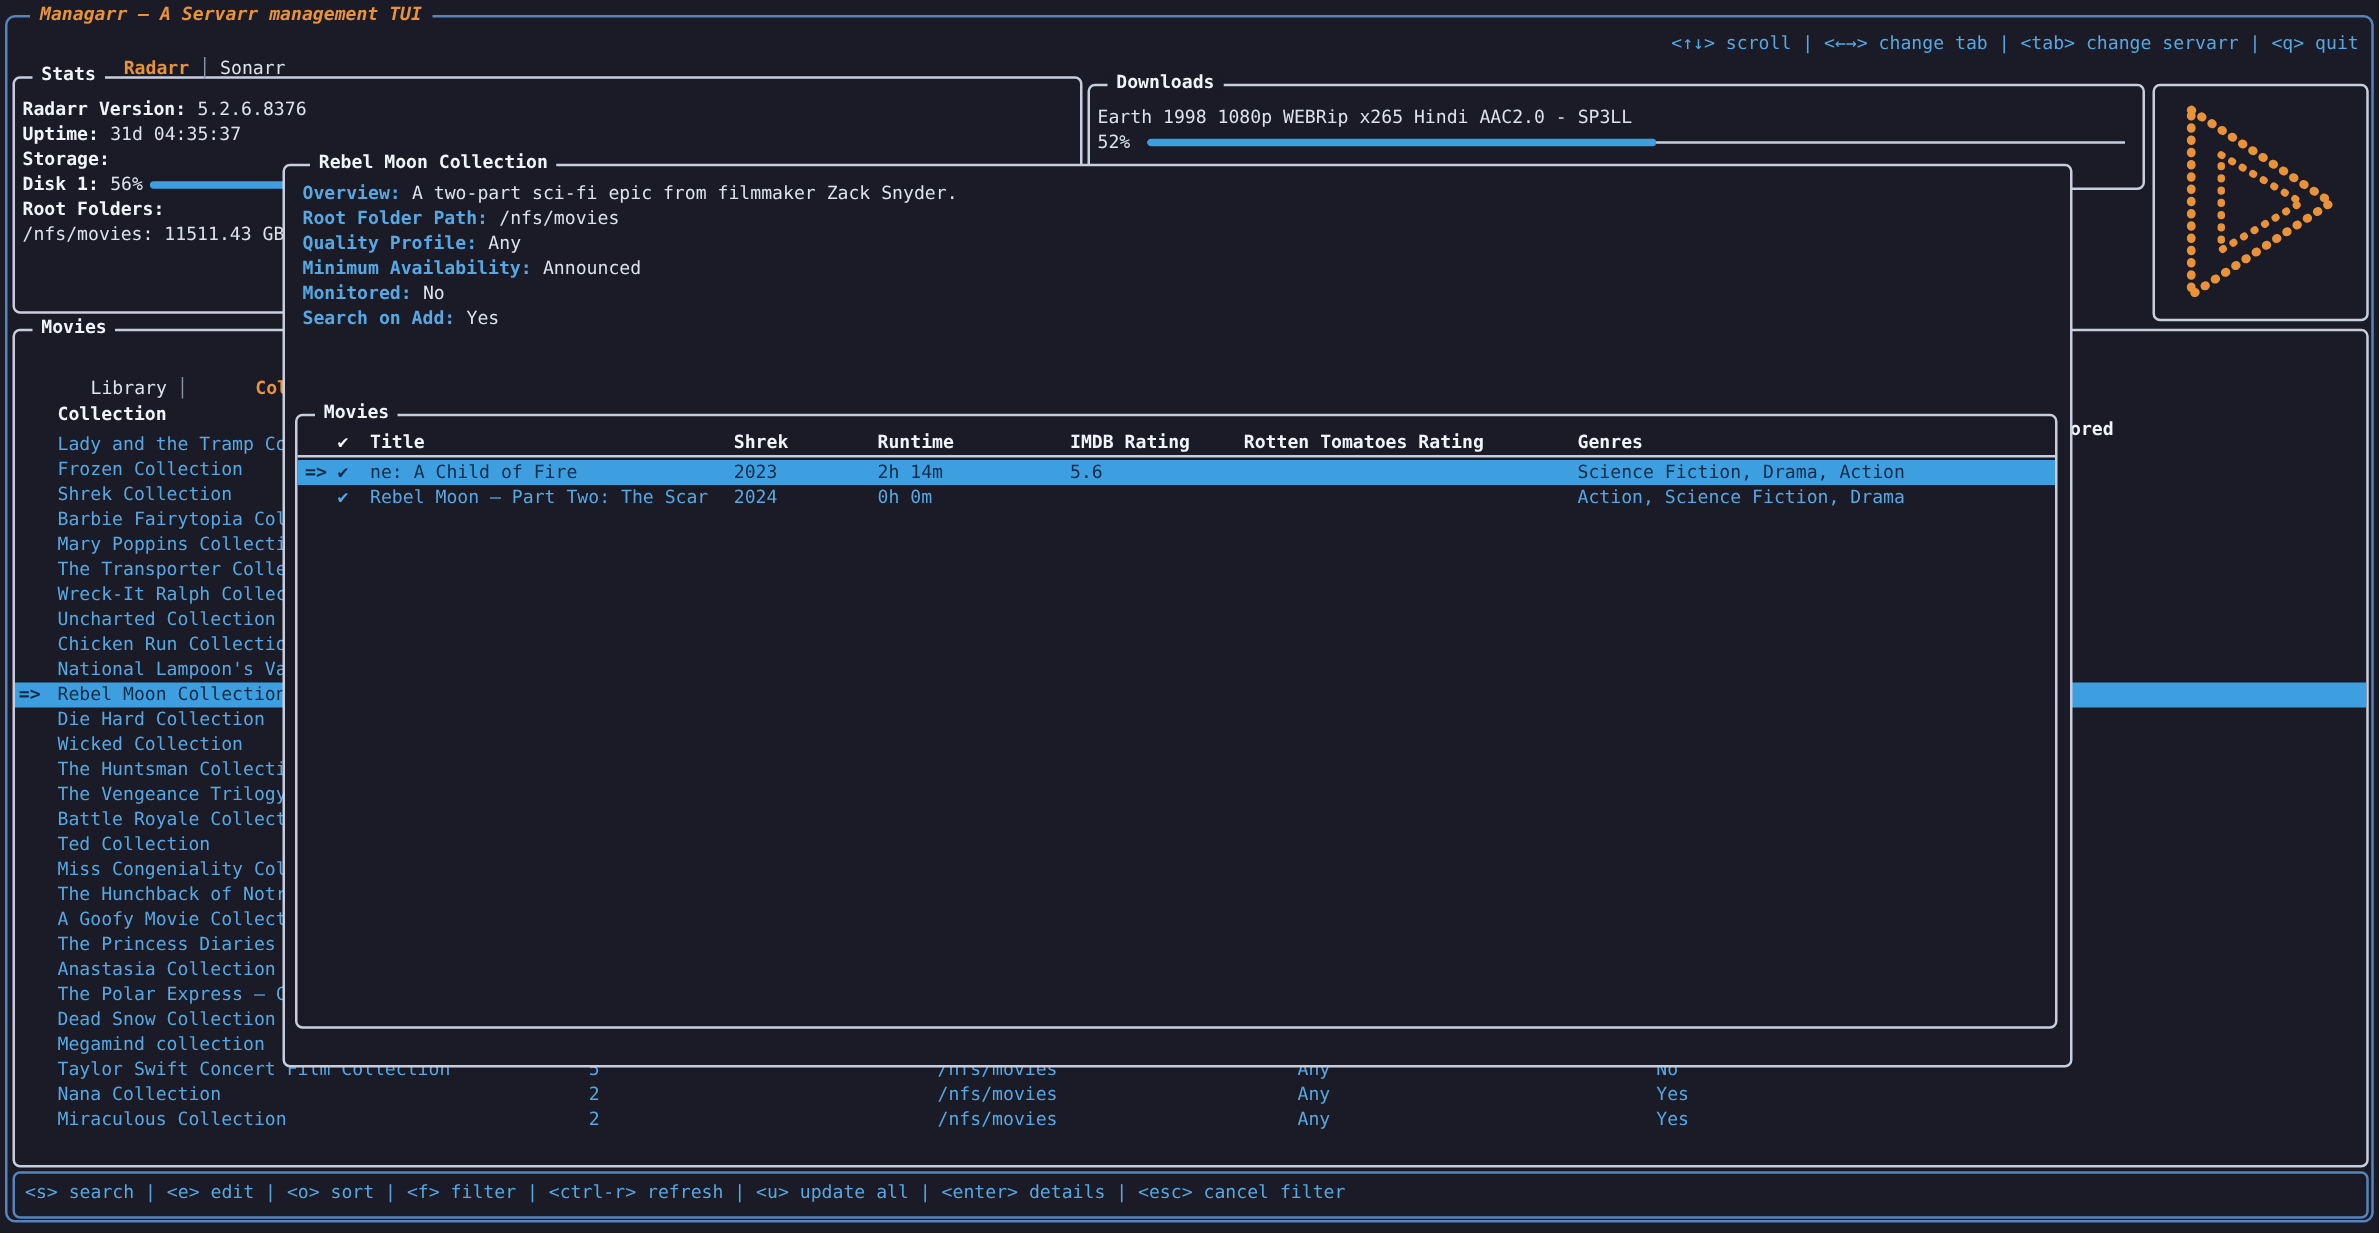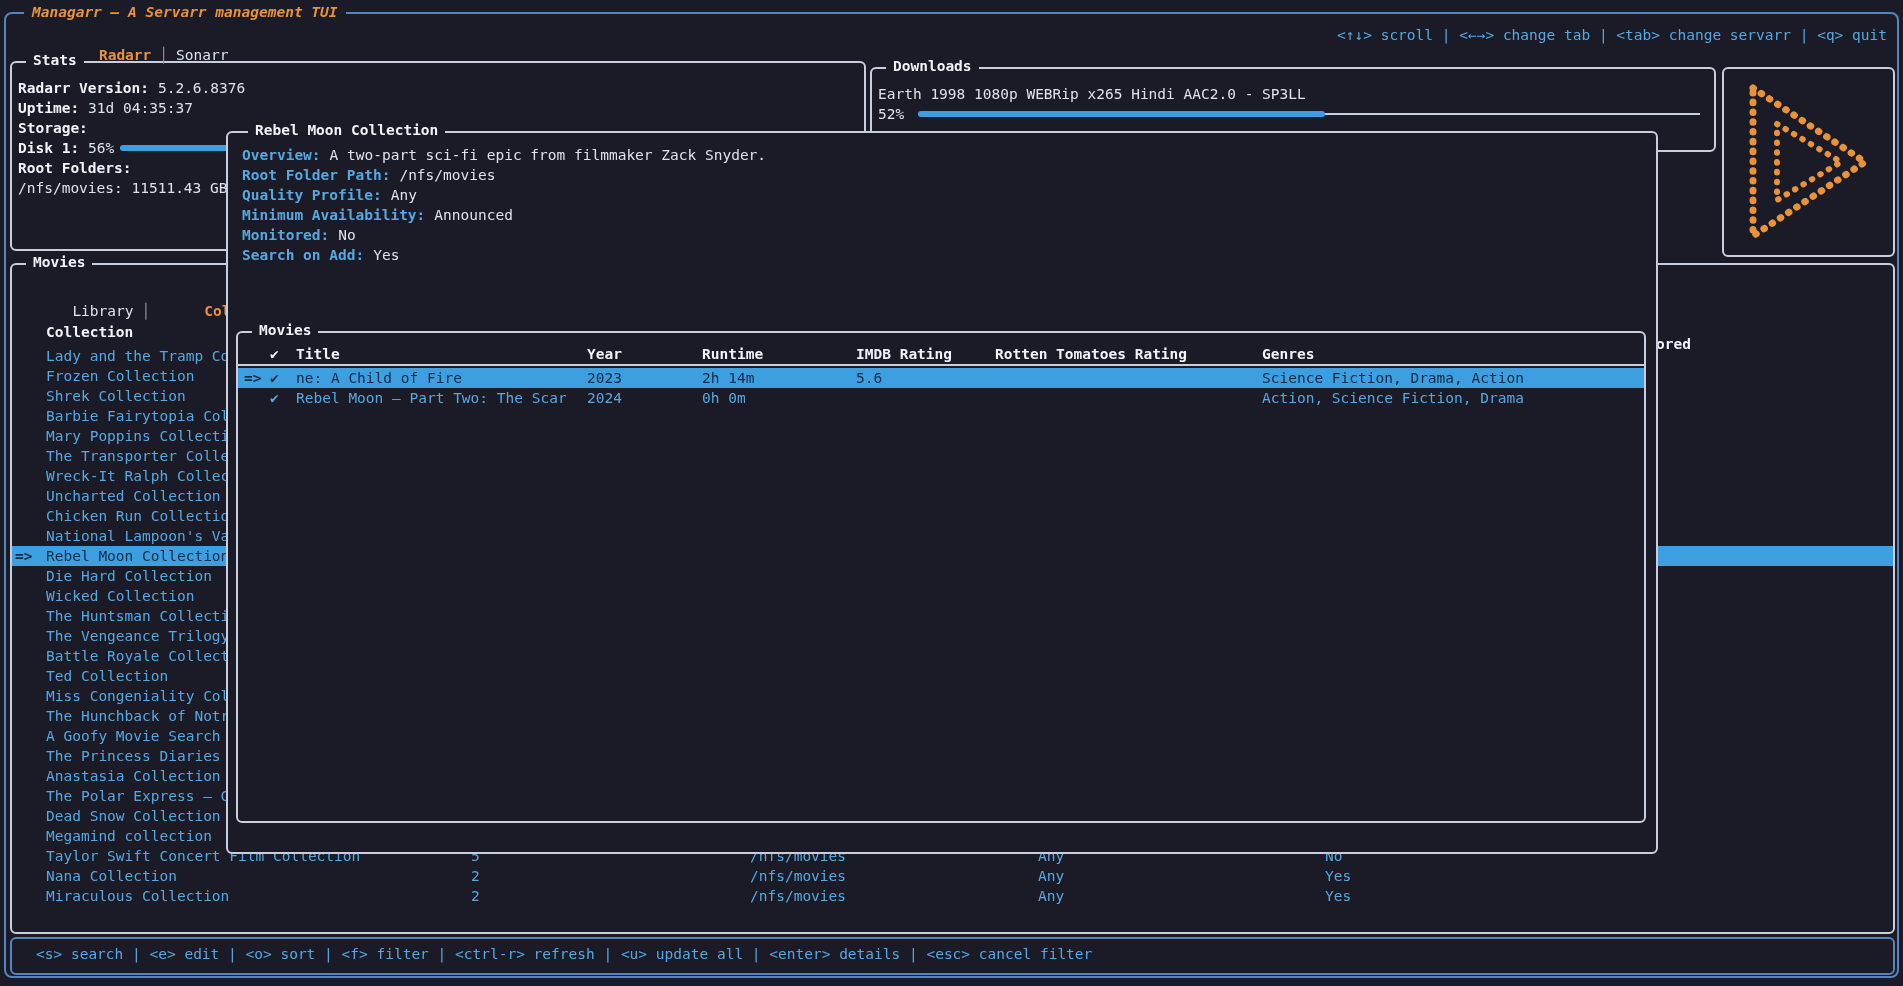--- a/index.html
+++ b/index.html
@@ -173,21 +173,21 @@
         <div class="crow">
           <span class="cname">Ted Collection</span>
         </div>
         <div class="crow">
           <span class="cname">Miss Congeniality Col</span>
         </div>
         <div class="crow">
           <span class="cname">The Hunchback of Notr</span>
         </div>
         <div class="crow">
-          <span class="cname">A Goofy Movie Search</span>
+          <span class="cname">A Goofy Movie Collect</span>
         </div>
         <div class="crow">
           <span class="cname">The Princess Diaries</span>
         </div>
         <div class="crow">
           <span class="cname">Anastasia Collection</span>
         </div>
         <div class="crow">
           <span class="cname">The Polar Express – C</span>
         </div>
@@ -227,21 +227,21 @@
     <div class="fline" style="top:32px"><span class="flbl">Root Folder Path:</span><span class="fval">/nfs/movies</span></div>
     <div class="fline" style="top:52px"><span class="flbl">Quality Profile:</span><span class="fval">Any</span></div>
     <div class="fline" style="top:72px"><span class="flbl">Minimum Availability:</span><span class="fval">Announced</span></div>
     <div class="fline" style="top:92px"><span class="flbl">Monitored:</span><span class="fval">No</span></div>
     <div class="fline" style="top:112px"><span class="flbl">Search on Add:</span><span class="fval">Yes</span></div>
 
     <div class="sub-box">
       <span class="box-title">Movies</span>
       <span class="mh" style="left:32px">✔</span>
       <span class="mh" style="left:58px">Title</span>
-      <span class="mh" style="left:349px">Year</span>
+      <span class="mh" style="left:349px">Shrek</span>
       <span class="mh" style="left:464px">Runtime</span>
       <span class="mh" style="left:618px">IMDB Rating</span>
       <span class="mh" style="left:757px">Rotten Tomatoes Rating</span>
       <span class="mh" style="left:1024px">Genres</span>
       <div class="thead-line"></div>
       <div id="movie-rows">
           <div class="mrow sel">
             <span class="mmark">=&gt;</span>
             <span style="left: 32px;">✔</span>
             <span style="left: 58px;">ne: A Child of Fire</span>
@@ -259,15 +259,15 @@
             <span style="left: 618px;"></span>
             <span style="left: 757px;"></span>
             <span style="left: 1024px;">Action, Science Fiction, Drama</span>
           </div>
         </div>
     </div>
 
   </div>
 
   <div class="box bottom-bar" style="left:10px;top:937px;width:1881px;height:34px;">
-    <div class="line" style="top:5px;left:24px;text-align:right;">&lt;s&gt; search | &lt;e&gt; edit | &lt;o&gt; sort | &lt;f&gt; filter | &lt;ctrl-r&gt; refresh | &lt;u&gt; update all | &lt;enter&gt; details | &lt;esc&gt; cancel filter</div>
+    <div class="line" style="top:5px;left:8px;text-align:right;">&lt;s&gt; search | &lt;e&gt; edit | &lt;o&gt; sort | &lt;f&gt; filter | &lt;ctrl-r&gt; refresh | &lt;u&gt; update all | &lt;enter&gt; details | &lt;esc&gt; cancel filter</div>
   </div>
 </div>
 
 </body></html>

